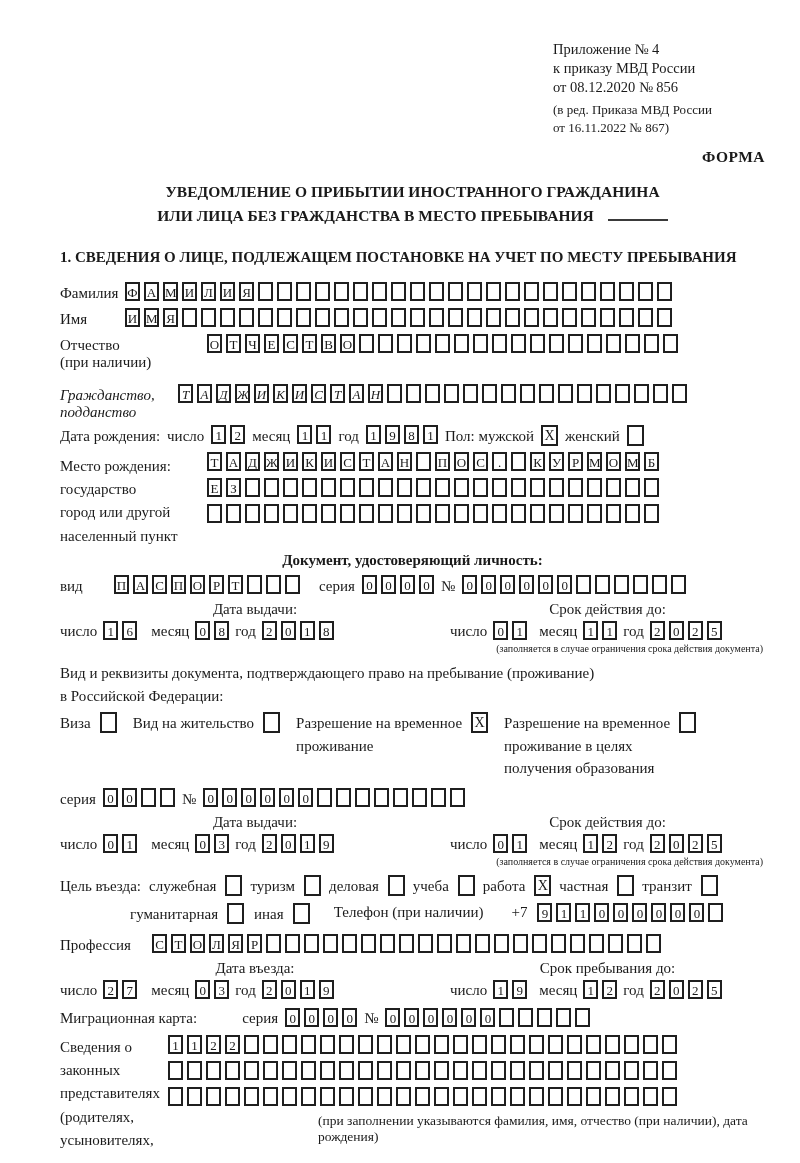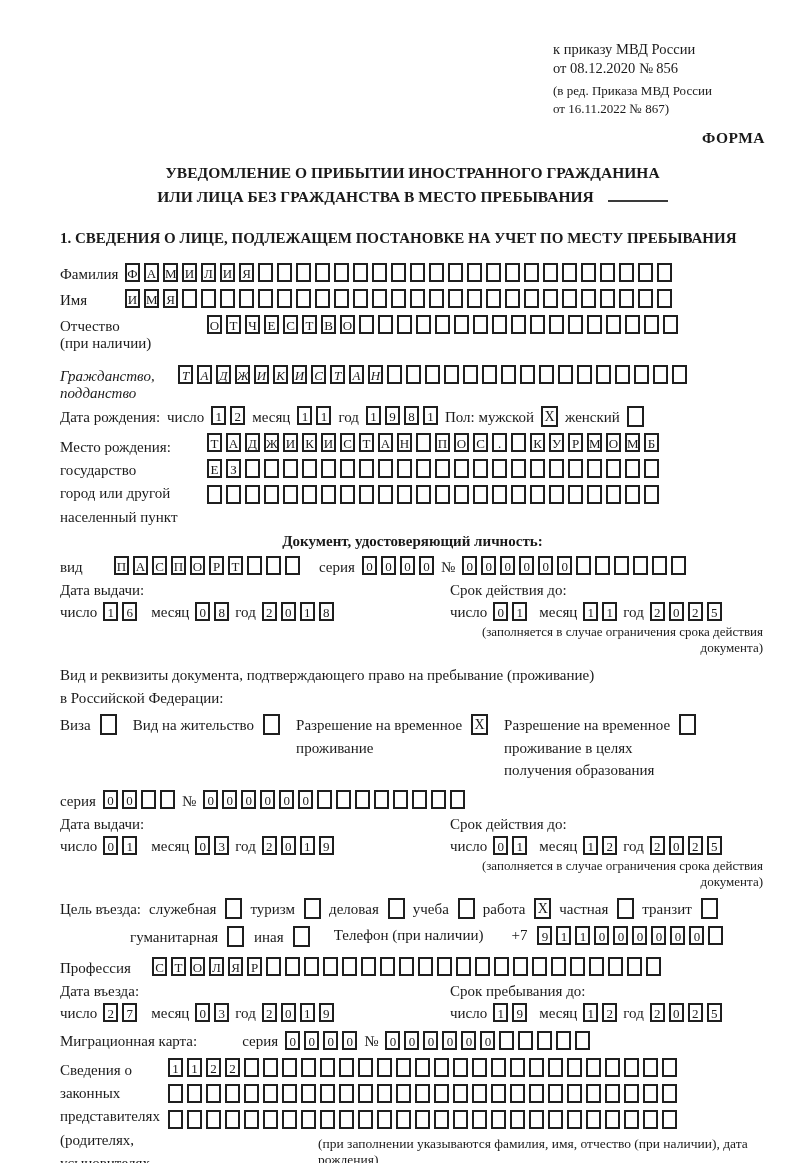--- a/index.html
+++ b/index.html
@@ -32,36 +32,37 @@
   .w92  { width:92px; }
   .w108 { width:108px; }
   .w118 { width:118px; }
   .w147 { width:147px; }
   .w47  { width:47px; }
   .stacked-rows > .cells { margin-bottom:7px; display:flex; }
   .center-bold { text-align:center; font-weight:bold; margin:4px 0 6px 0; }
   .date-split { display:flex; margin-top:6px; }
   .date-col-l { width:390px; flex:none; }
   .date-col-r { flex:1; }
-  .date-head { text-align:left; margin-bottom:3px; }
+  .date-head { text-align:center; margin-bottom:3px; }
   .date-vals { display:flex; align-items:flex-start; gap:6px; }
   .date-vals .t { padding-top:2px; }
-  .small-note { font-size:13px; text-align:right; margin-top:3px; padding-right:2px; }
+  .small-note { font-size:10px; text-align:right; margin-top:3px; padding-right:2px; }
   .opt { display:flex; align-items:flex-start; gap:9px; }
   .opt .opt-label { text-align:left; line-height:1.5; }
   .plain { margin-top:8px; line-height:1.55; }
   .rep-note { font-size:13.5px; margin-top:2px; margin-left:150px; }
   .mt4 { margin-top:4px; } .mt8 { margin-top:8px; }
 </style>
 </head>
 <body>
 
 <div class="page">
 
   <div class="header-note">
+    <div>Приложение № 4</div>
     <div>к приказу МВД России</div>
     <div>от 08.12.2020 № 856</div>
     <div class="sub">
       <div>(в ред. Приказа МВД России</div>
       <div>от 16.11.2022 № 867)</div>
     </div>
   </div>
 
   <div class="forma">ФОРМА</div>
 

